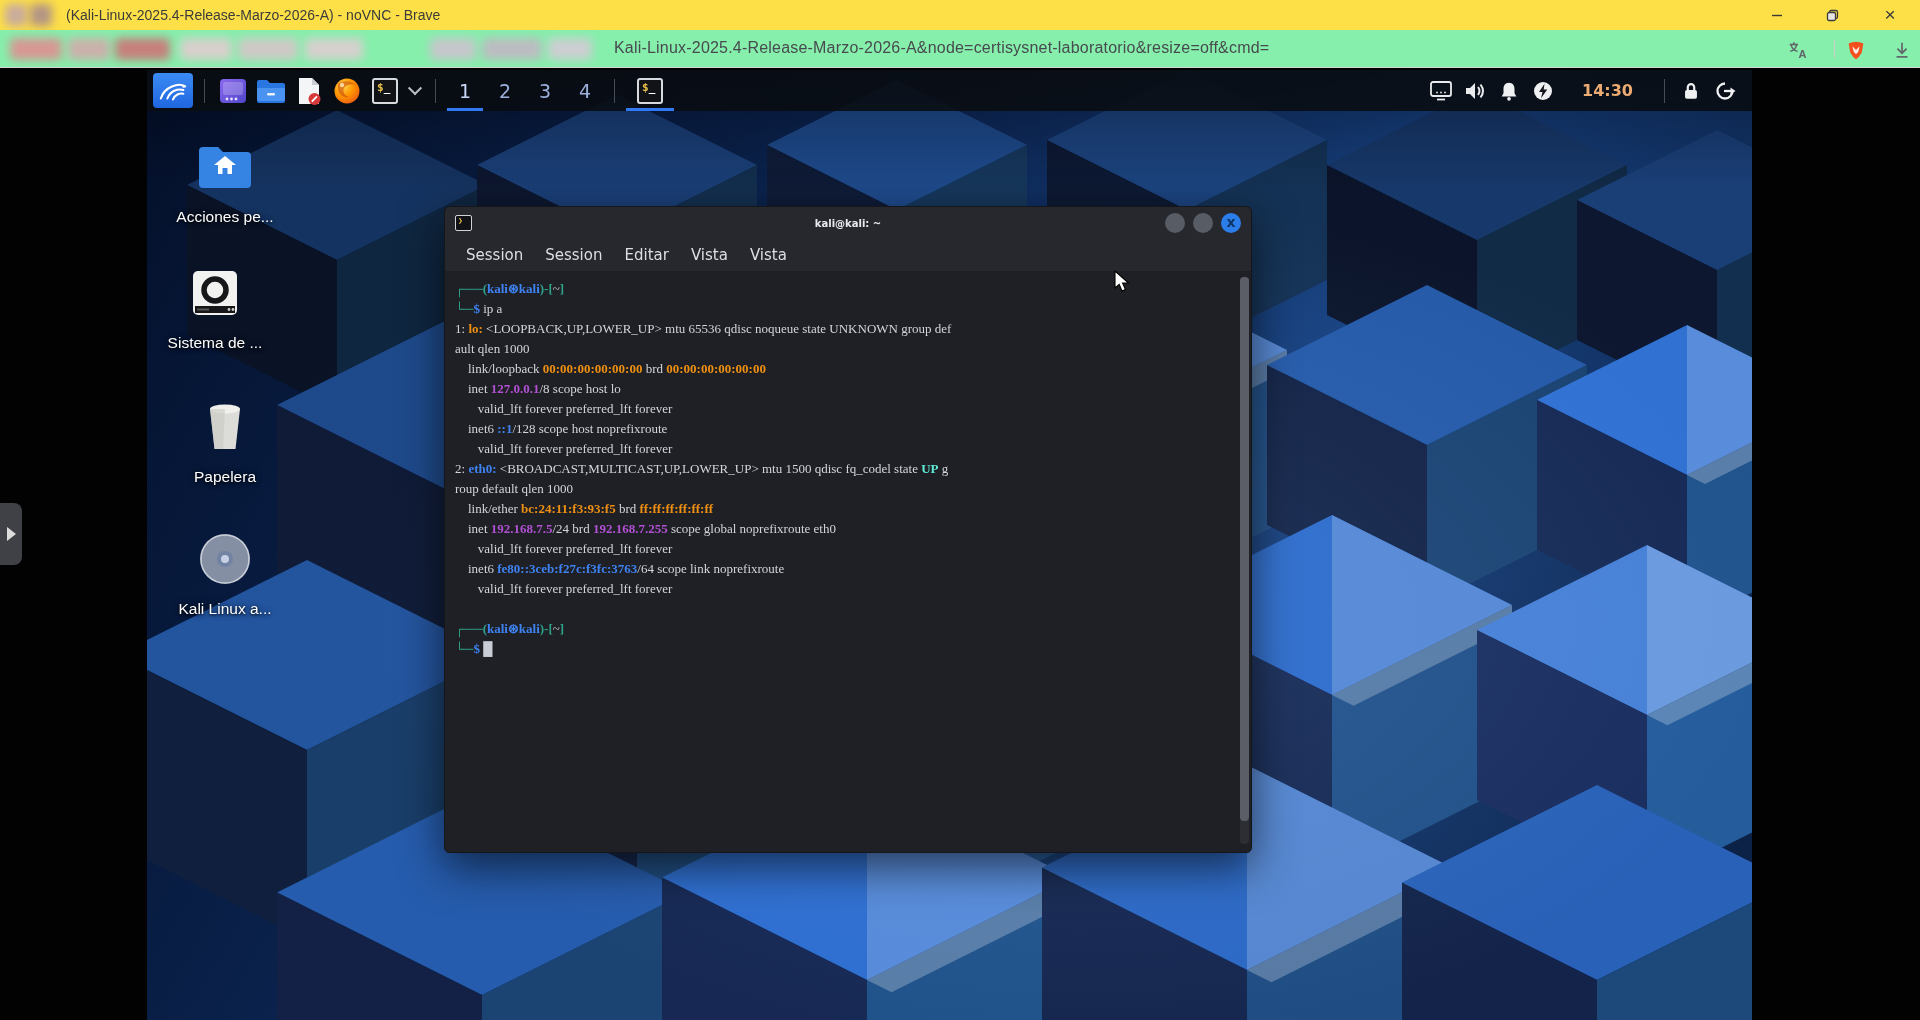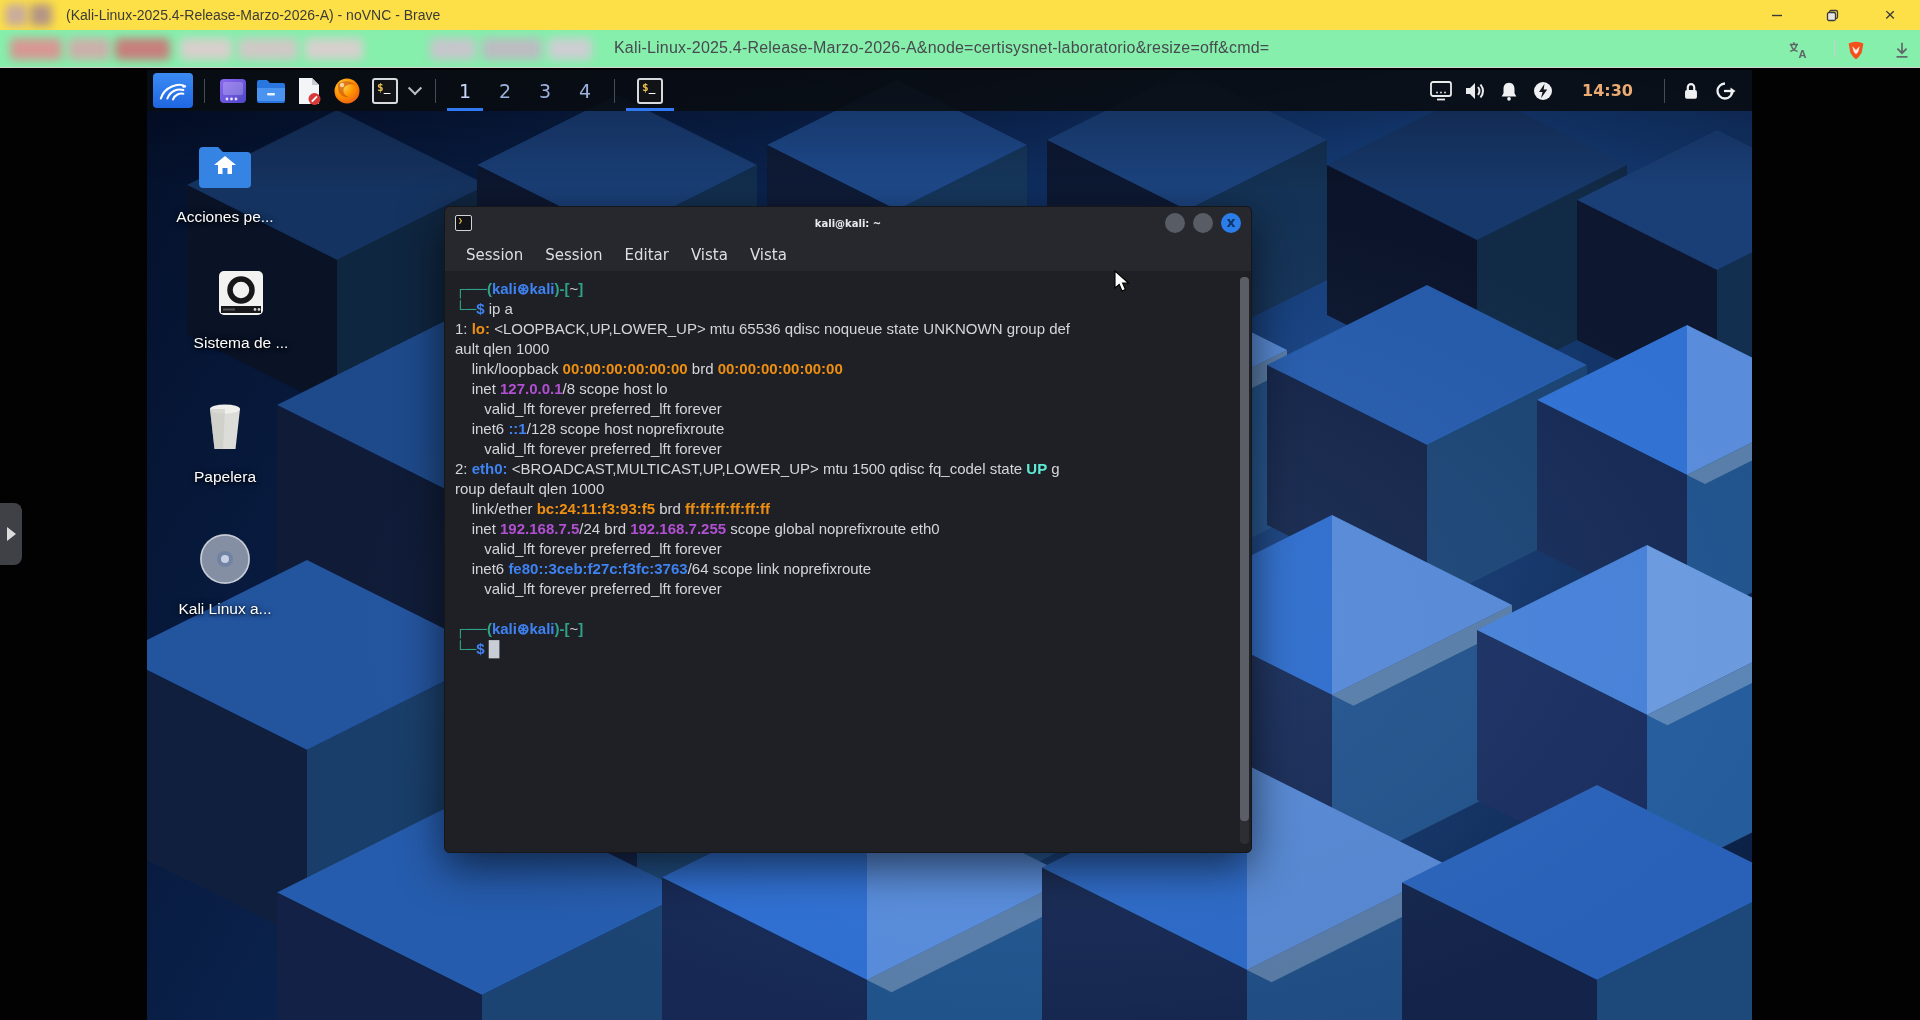--- a/index.html
+++ b/index.html
@@ -65,21 +65,21 @@
                 font-family:"DejaVu Sans", sans-serif; }
   #term-winicon { position:absolute; left:10px; top:8px; width:17px; height:16px; background:#101216; border:1.5px solid #cfd3da; border-radius:2px;
                   color:#e8c04a; font-size:8px; font-family:"DejaVu Sans Mono", monospace; line-height:10px; padding-left:2px; }
   .tbtn { position:absolute; top:6px; width:20px; height:20px; border-radius:50%; background:#585c64; }
   #term-close { background:#2b7de9; color:#0e3566; font-weight:bold; font-size:14px; text-align:center; line-height:19px;
                 font-family:"DejaVu Sans", sans-serif; }
   #term-menubar { position:absolute; left:0; top:32px; right:0; height:32px; background:#26282e; display:flex; align-items:center; padding-left:10px; }
   .menu-item { color:#dcdee3; font-size:15px; padding:0 11px; font-family:"DejaVu Sans", sans-serif; }
   #term-body { position:absolute; left:0; top:64px; right:0; bottom:0; background:rgba(30,32,37,0.96); border-radius:0 0 5px 5px;
                padding:8px 10px; overflow:hidden; }
-  #termlines { font-family:Liberation Sans, sans-serif; font-size:15px; line-height:20px; white-space:pre; color:#d3d5da; }
+  #termlines { font-family:Liberation Serif, serif; font-size:13px; line-height:20px; white-space:pre; color:#d3d5da; }
   .tl { height:20px; }
   .tc-w { color:#d3d5da; }
   .tc-g { color:#2fa38a; font-weight:bold; }
   .tc-b { color:#3f82f2; font-weight:bold; }
   .tc-B { color:#3f82f2; font-weight:bold; }
   .tc-o { color:#ee8f12; font-weight:bold; }
   .tc-p { color:#b150d2; font-weight:bold; }
   .tc-G { color:#5eead4; font-weight:bold; }
   .tc-cur { color:#c9cdd5; }
   #term-scroll { position:absolute; right:2px; top:70px; width:9px; bottom:8px; background:#2c2e34; border-radius:4px; }
@@ -378,21 +378,21 @@
       <div class="img">
         <svg width="56" height="46" viewBox="0 0 56 46">
           <path d="M2 7 a4 4 0 0 1 4-4 h15 l5 5 h24 a4 4 0 0 1 4 4 v28 a4 4 0 0 1-4 4 H6 a4 4 0 0 1-4-4 Z" fill="#3584e4"></path>
           <path d="M28 12 l11 9 h-4 v9 h-14 v-9 h-4 Z" fill="#fff"></path>
           <rect x="25.5" y="24" width="5" height="6" fill="#3584e4"></rect>
         </svg>
       </div>
       <div class="lbl">Acciones pe...</div>
     </div>
 
-    <div class="dicon" style="left:34px;top:196px;">
+    <div class="dicon" style="left:8px;top:196px;">
       <div class="img">
         <svg width="50" height="50" viewBox="0 0 50 50">
           <rect x="3" y="3" width="44" height="44" rx="5" fill="#f2f2f0"></rect>
           <circle cx="25" cy="22" r="11" fill="none" stroke="#17171a" stroke-width="5.5"></circle>
           <rect x="5" y="38" width="40" height="7" fill="#17171a"></rect>
           <circle cx="39" cy="41.5" r="1.4" fill="#cfcfcf"></circle>
             <circle cx="43" cy="41.5" r="1.4" fill="#cfcfcf"></circle>
           <rect x="7" y="40.5" width="12" height="2" fill="#555"></rect>
         </svg>
       </div>

